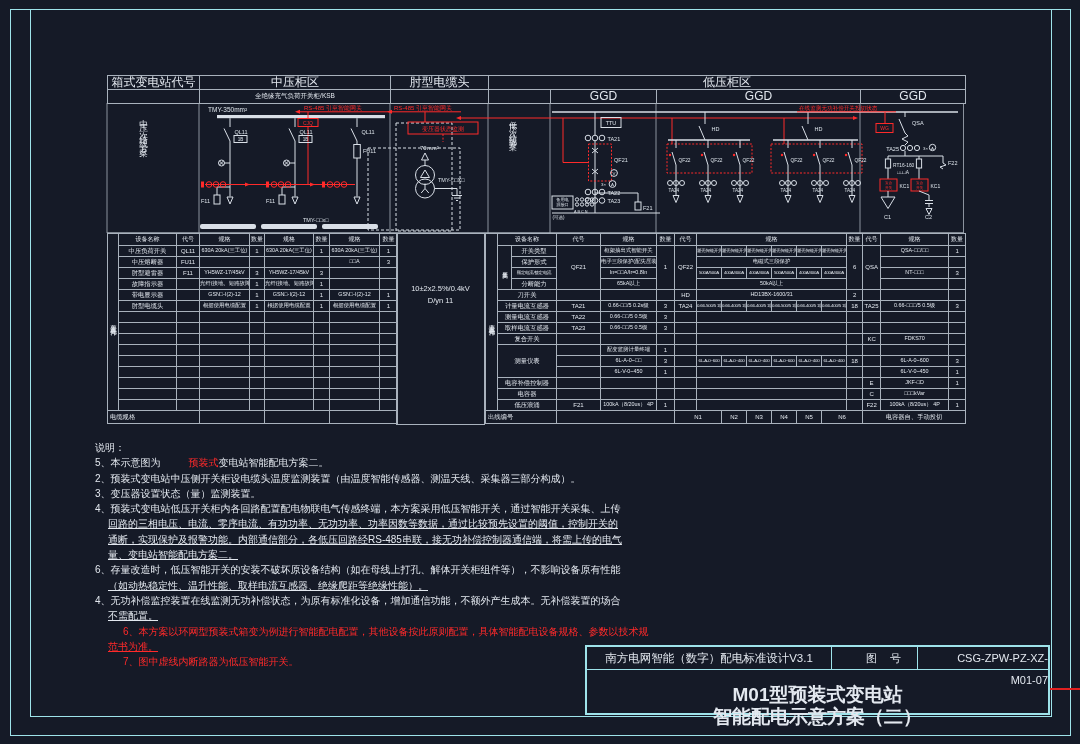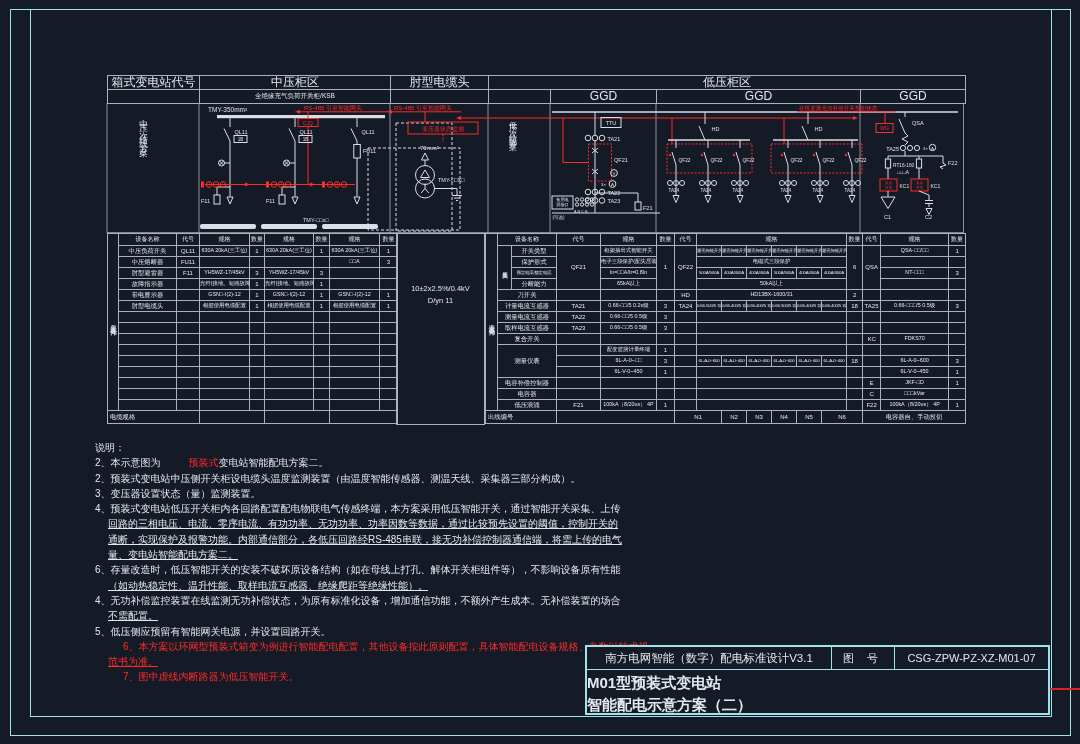--- a/index.html
+++ b/index.html
@@ -23,25 +23,25 @@
   
   .band td{font-size:12px;}
   
   .vtext{writing-mode:vertical-rl;text-orientation:upright;font-size:8.5px;letter-spacing:4px;color:#e3e8ef;}
   
   .notes{font-size:10px;line-height:15.3px;white-space:nowrap;color:#e3e8ef;}
   .notes .ind{padding-left:13px;text-decoration:underline;}
   .red{color:#ff2a2a;padding-left:28px;}
   
   .tb{border:2px solid #9ee3ea;background:#151a27;}
-  .tb-row1{display:flex;border-bottom:1px solid #9ee3ea;height:22px;line-height:22px;}
+  .tb-row1{display:flex;border-bottom:1px solid #9ee3ea;height:22px;line-height:22px;gap:23px;}
   .tb-c1{width:244px;text-align:center;font-size:11.5px;border-right:1px solid #9ee3ea;}
   .tb-c2{width:62px;text-align:center;font-size:11px;letter-spacing:5px;border-right:1px solid #9ee3ea;}
-  .tb-c3{flex:1;text-align:center;font-size:11px;}
-  .tb-row2{height:45px;text-align:left;font-size:15px;font-weight:600;line-height:22px;padding-top:2px;}
+  .tb-c3{flex:1;text-align:right;font-size:11px;}
+  .tb-row2{height:45px;text-align:center;font-size:19px;font-weight:600;line-height:22px;padding-top:2px;margin-top:12px;}
   
   svg text{font-family:"Liberation Sans",sans-serif;fill:#dce3ea;}
   svg .rtx{fill:#ff2a2a;}
   svg .w{stroke:#d9dfe7;fill:none;stroke-width:1;}
   svg .wt{stroke:#d9dfe7;fill:none;stroke-width:1.4;}
   svg .wf{fill:#d9dfe7;stroke:none;}
   svg .r{stroke:#ff2a2a;fill:none;stroke-width:1;}
   svg .rf{fill:#ff2a2a;stroke:none;}
   svg .gl{stroke:#a9b2bd;stroke-width:0.8;fill:none;}
   svg .dsh{stroke-dasharray:3,2;}
@@ -726,32 +726,31 @@
       <td>N4</td>
       <td>N5</td>
       <td colspan="2">N6</td>
       <td colspan="3" class="nm">电容器自、手动投切</td>
     </tr>
   </tbody>
     </table>
 
   <div class="abs notes" style="left:95px;top:440px;">
     <div>说明：</div>
-    <div><span>2、本示意图为</span><span class="red">预装式</span><span>变电站智能配电方案二。</span></div>
+    <div><span>5、本示意图为</span><span class="red">预装式</span><span>变电站智能配电方案二。</span></div>
     <div>2、预装式变电站中压侧开关柜设电缆头温度监测装置（由温度智能传感器、测温天线、采集器三部分构成）。</div>
     <div>3、变压器设置状态（量）监测装置。</div>
     <div>4、预装式变电站低压开关柜内各回路配置配电物联电气传感终端，本方案采用低压智能开关，通过智能开关采集、上传</div>
     <div class="ind">回路的三相电压、电流、零序电流、有功功率、无功功率、功率因数等数据，通过比较预先设置的阈值，控制开关的</div>
     <div class="ind">通断，实现保护及报警功能。内部通信部分，各低压回路经RS-485串联，接无功补偿控制器通信端，将需上传的电气</div>
     <div class="ind">量、变电站智能配电方案二。</div>
     <div>6、存量改造时，低压智能开关的安装不破坏原设备结构（如在母线上打孔、解体开关柜组件等），不影响设备原有性能</div>
     <div class="ind">（如动热稳定性、温升性能、取样电流互感器、绝缘爬距等绝缘性能）。</div>
     <div>4、无功补偿监控装置在线监测无功补偿状态，为原有标准化设备，增加通信功能，不额外产生成本。无补偿装置的场合</div>
     <div class="ind">不需配置。</div>
-    <div>5、低压侧应预留有智能网关电源，并设置回路开关。</div>
     <div class="red">6、本方案以环网型预装式箱变为例进行智能配电配置，其他设备按此原则配置，具体智能配电设备规格、参数以技术规</div>
     <div class="red ind">范书为准。</div>
     <div class="red">7、图中虚线内断路器为低压智能开关。</div>
   </div>
 
   <div class="abs tb" style="left:585px;top:645px;width:465px;height:70px;box-sizing:border-box;">
     <div class="tb-row1">
       <div class="tb-c1">南方电网智能（数字）配电标准设计V3.1</div>
       <div class="tb-c2">图  号</div>
       <div class="tb-c3">CSG-ZPW-PZ-XZ-M01-07</div>

